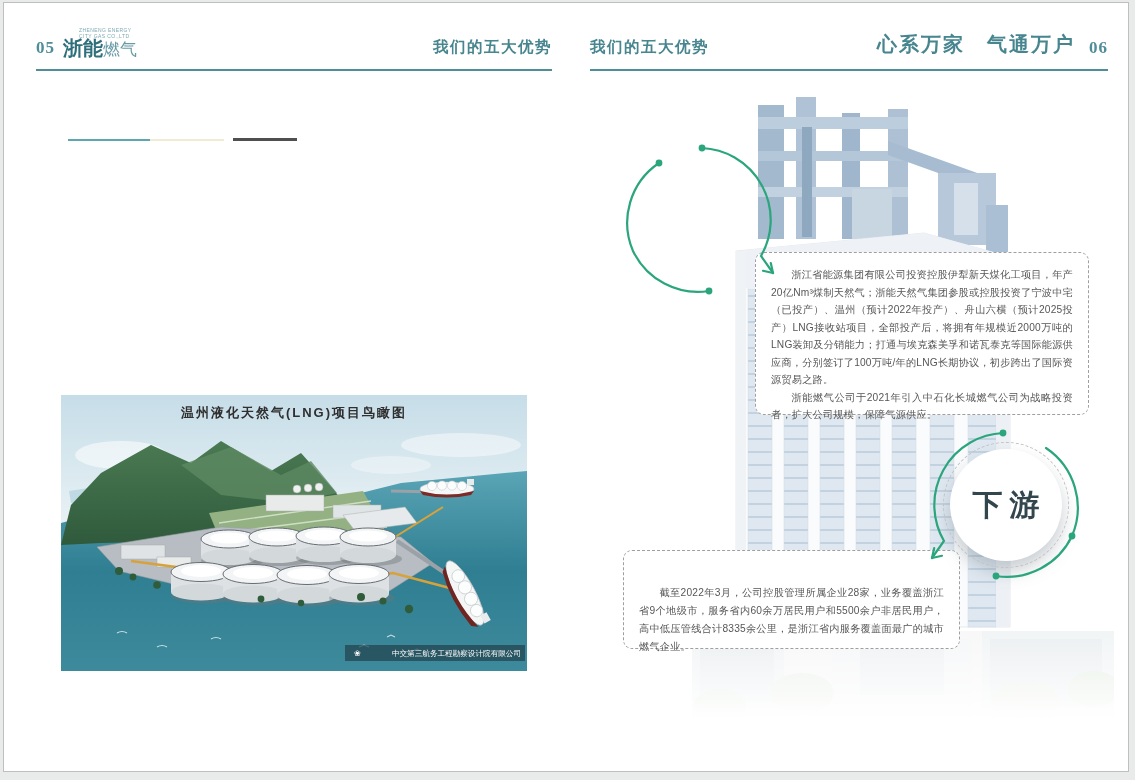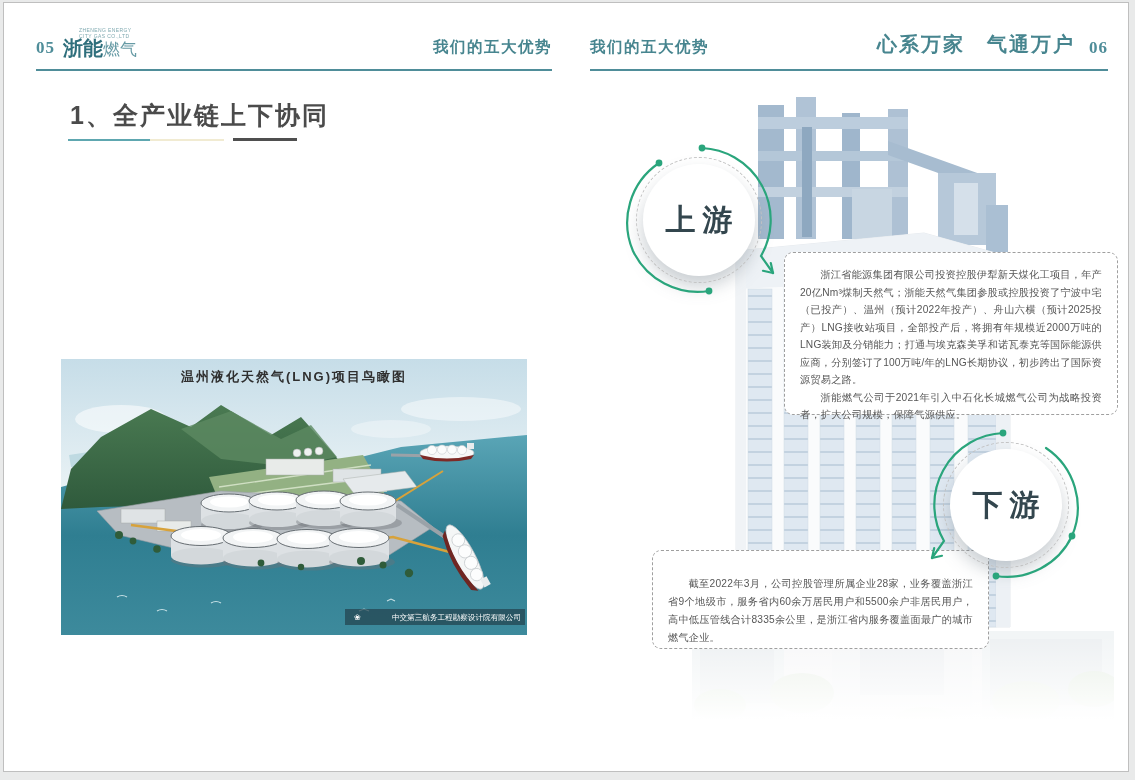--- a/index.html
+++ b/index.html
@@ -50,34 +50,34 @@
   .u2{width:74px;background:#f1ebd2;}
   .u3{width:64px;height:3px;background:#4f4f4f;margin-left:9px;}
   .intro-box{
     position:absolute;left:88px;top:172px;width:408px;height:164px;
     border:1.5px dashed #a6a6a6;border-radius:10px;box-sizing:border-box;
   }
   .intro-box p{
     margin:15px 20px;font-size:10.8px;line-height:2.05;color:#565656;
     text-indent:2em;letter-spacing:.4px;text-align:justify;
   }
-  .lng-figure{position:absolute;left:57px;top:356px;width:466px;height:260px;border-radius:11px;}
+  .lng-figure{position:absolute;left:57px;top:392px;width:466px;height:260px;border-radius:11px;}
   .lng-figure svg{display:block;}
   
   .building{position:absolute;left:688px;top:84px;width:422px;height:648px;z-index:1;}
   .box{
     position:absolute;background:#ffffff;border:1.5px dashed #9f9f9f;
-    border-radius:9px;box-sizing:border-box;z-index:3;margin-left:29px;
+    border-radius:9px;box-sizing:border-box;z-index:3;
   }
   .box p{
     margin:0;text-indent:2em;color:#565656;letter-spacing:.2px;text-align:justify;
   }
   .up-box{left:751px;top:249px;width:334px;height:163px;padding:13px 15px;}
   .up-box p{font-size:10.2px;line-height:1.72;}
-  .down-box{left:619px;top:547px;width:337px;height:99px;padding:24px 15px 10px;}
+  .down-box{left:619px;top:547px;width:337px;height:99px;padding:33px 15px 10px;}
   .down-box p{font-size:10.2px;line-height:1.78;}
   .circle{
     position:absolute;width:112px;height:112px;border-radius:50%;background:#fff;
     box-shadow:0 10px 18px rgba(100,115,125,.35);z-index:4;
     display:flex;align-items:center;justify-content:center;
   }
   .circle::before{
     content:"";position:absolute;inset:-7px;border:1px dashed #c2c2c2;border-radius:50%;
   }
   .circle-label{
@@ -104,21 +104,20 @@
     </div>
     <span class="hdr-title">我们的五大优势</span>
   </div>
 
   <div class="hdr hdr-right">
     <span class="hdr-title">我们的五大优势</span>
     <span class="slogan">心系万家　气通万户</span>
     <span class="pn">06</span>
   </div>
 
-  <div class="heading">1、全产业链上下协同</div>
   <div class="heading-underline">
     <span class="u-seg u1"></span>
     <span class="u-seg u2"></span>
     <span class="u-seg u3"></span>
   </div>
 
 
   <div class="lng-figure">
     <svg width="466" height="276" viewBox="0 0 466 276">
       <defs>
@@ -320,23 +319,20 @@
       <path d="M150,620 h120 M154,626 h112 M158,632 h104" stroke="#dcе1e4" stroke-width="1.5" fill="none"></path>
       <ellipse cx="110" cy="606" rx="32" ry="20" fill="#dfe9dc"></ellipse>
       <ellipse cx="28" cy="618" rx="26" ry="16" fill="#d8e4d4"></ellipse>
       <ellipse cx="334" cy="614" rx="34" ry="20" fill="#dfe9dc"></ellipse>
       <ellipse cx="402" cy="602" rx="26" ry="18" fill="#d8e4d4"></ellipse>
       <ellipse cx="232" cy="634" rx="30" ry="14" fill="#e4ede1"></ellipse>
     </g>
     <rect x="0" y="548" width="422" height="100" fill="url(#fadeW)"></rect>
   </svg>
 
-  <div class="circle up-circle">
-    <span class="circle-label">上游</span>
-  </div>
   <svg class="arc up-arc" viewBox="0 0 180 180">
     <g stroke="#2aa57c" stroke-width="2.2" fill="none" stroke-linecap="round">
       <path d="M93,18 A72,72 0 0 1 152,126 L164,143"></path>
       <path d="M164,143 l-10,-2.2 M164,143 l-2.2,-10"></path>
       <path d="M100,161 A72,72 0 0 1 24,121 A72,72 0 0 1 50,33"></path>
     </g>
     <circle cx="93" cy="18" r="3.4" fill="#2aa57c"></circle>
     <circle cx="100" cy="161" r="3.4" fill="#2aa57c"></circle>
     <circle cx="50" cy="33" r="3.4" fill="#2aa57c"></circle>
   </svg>

